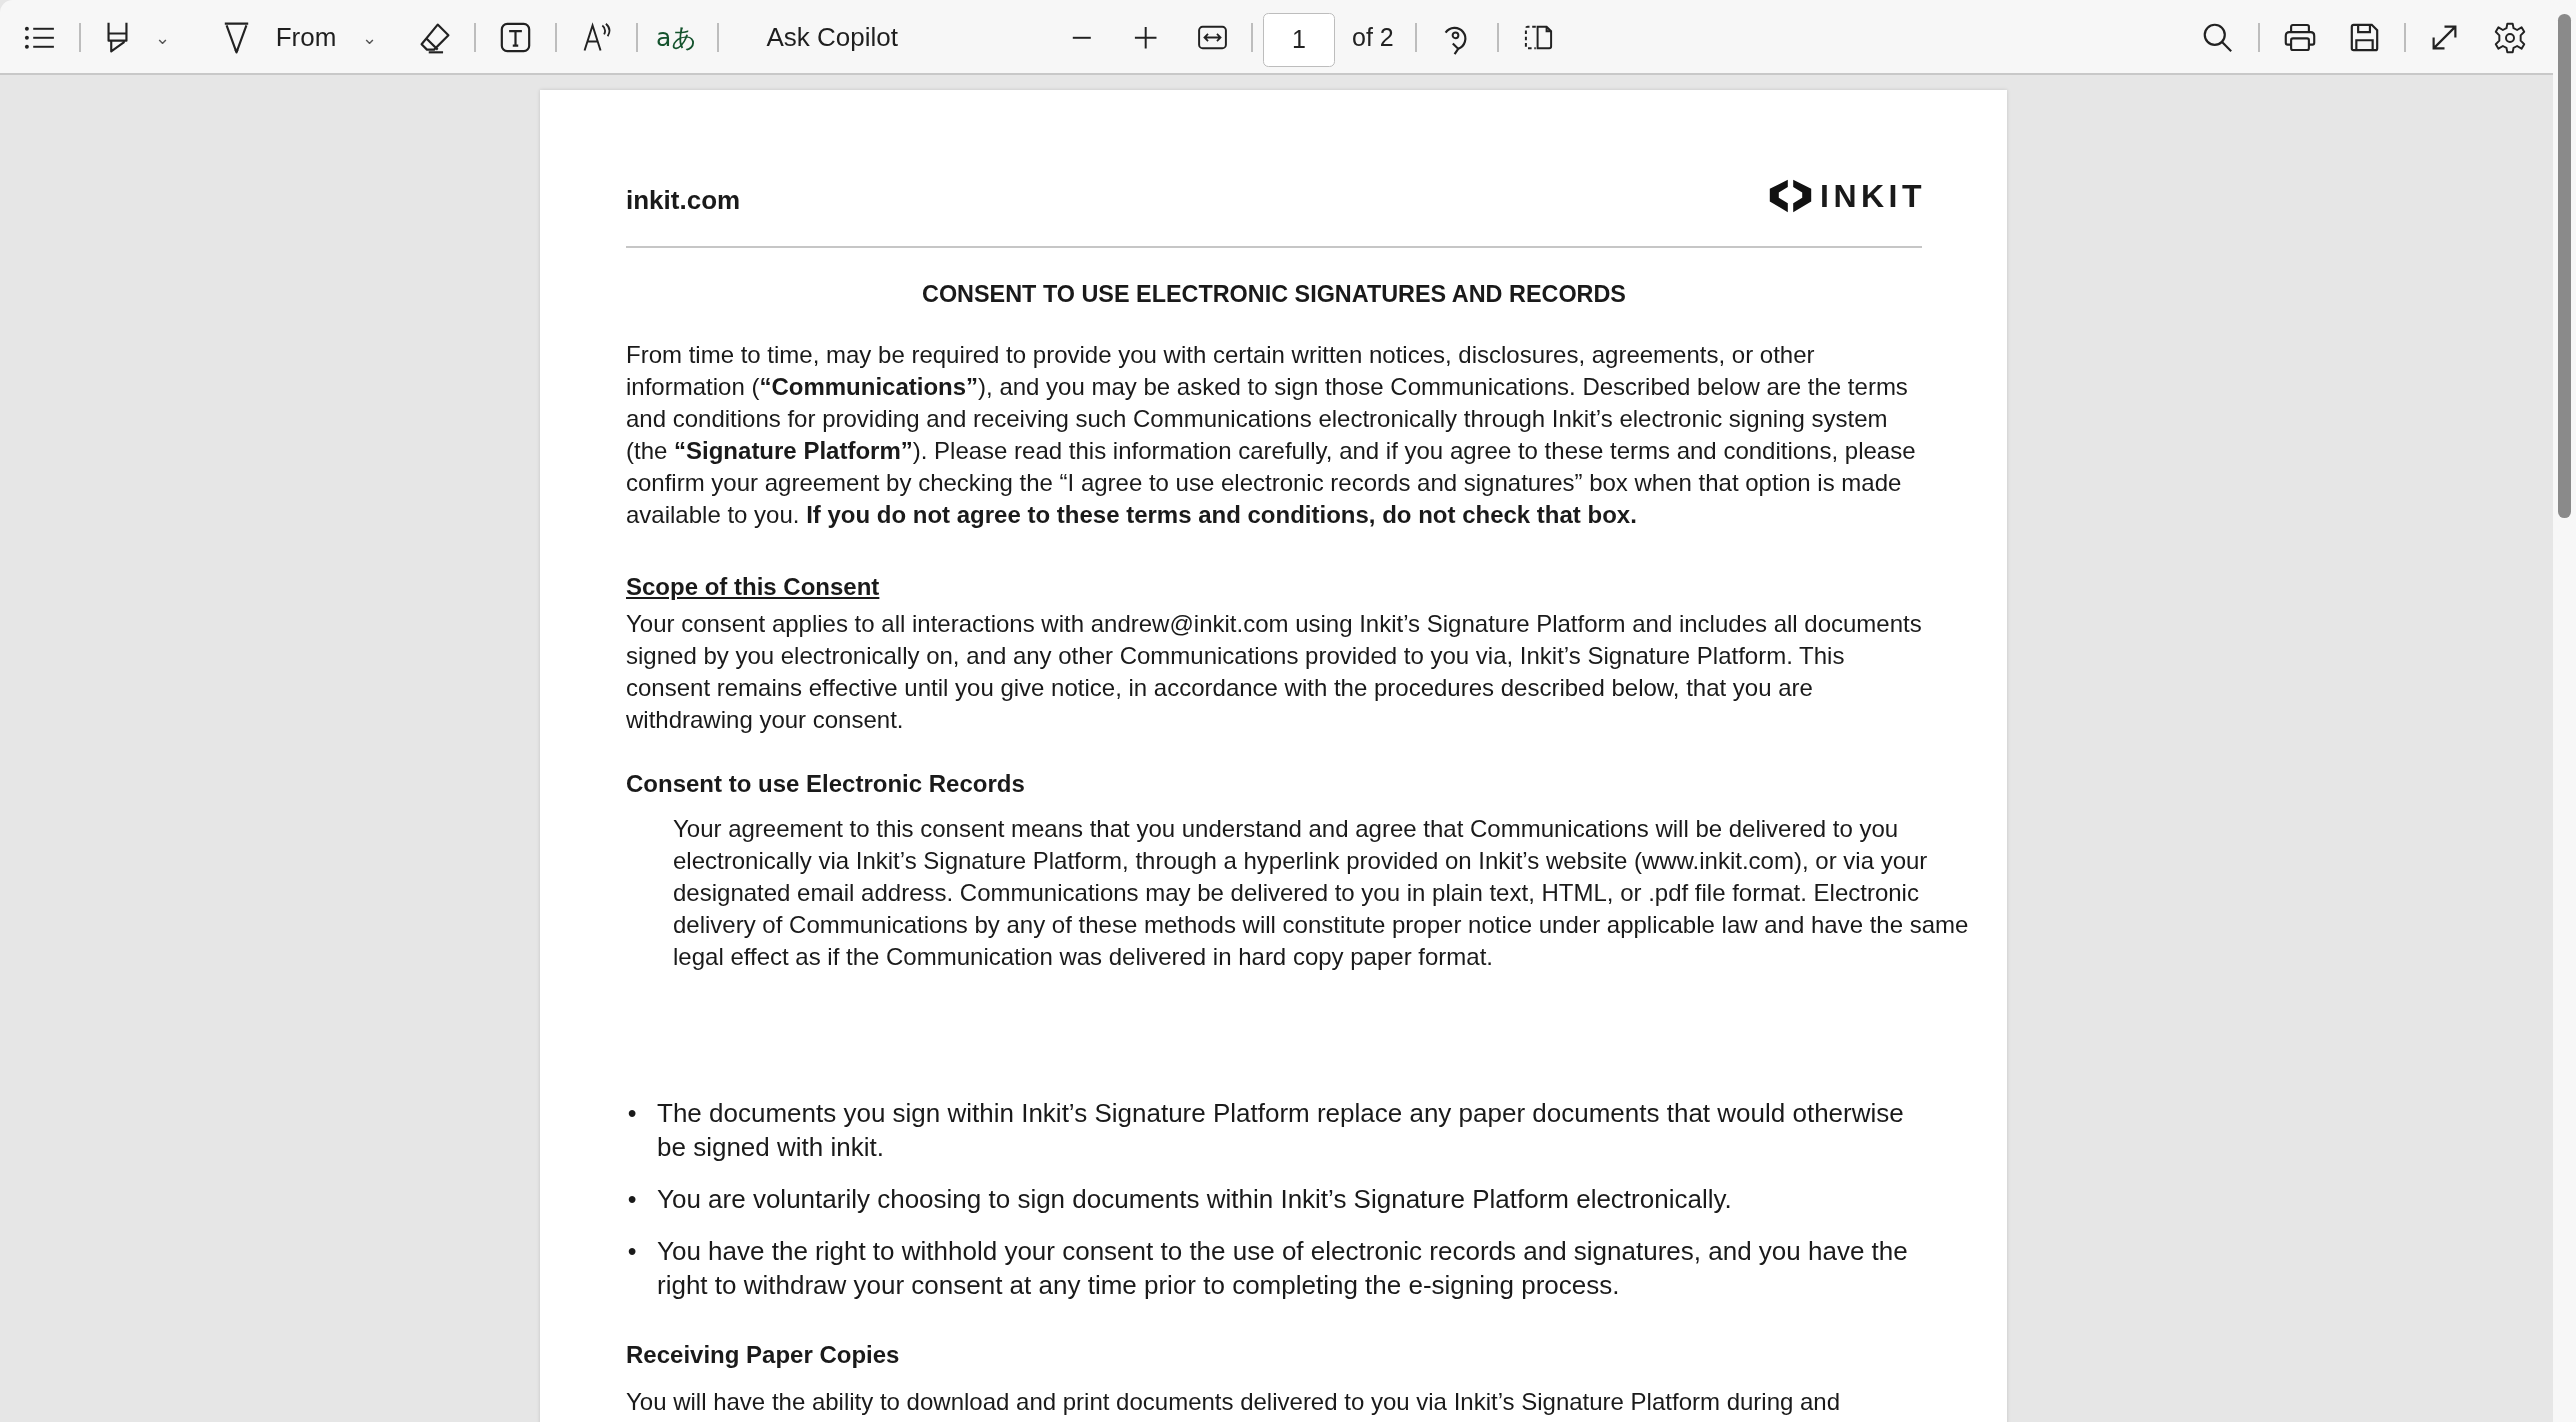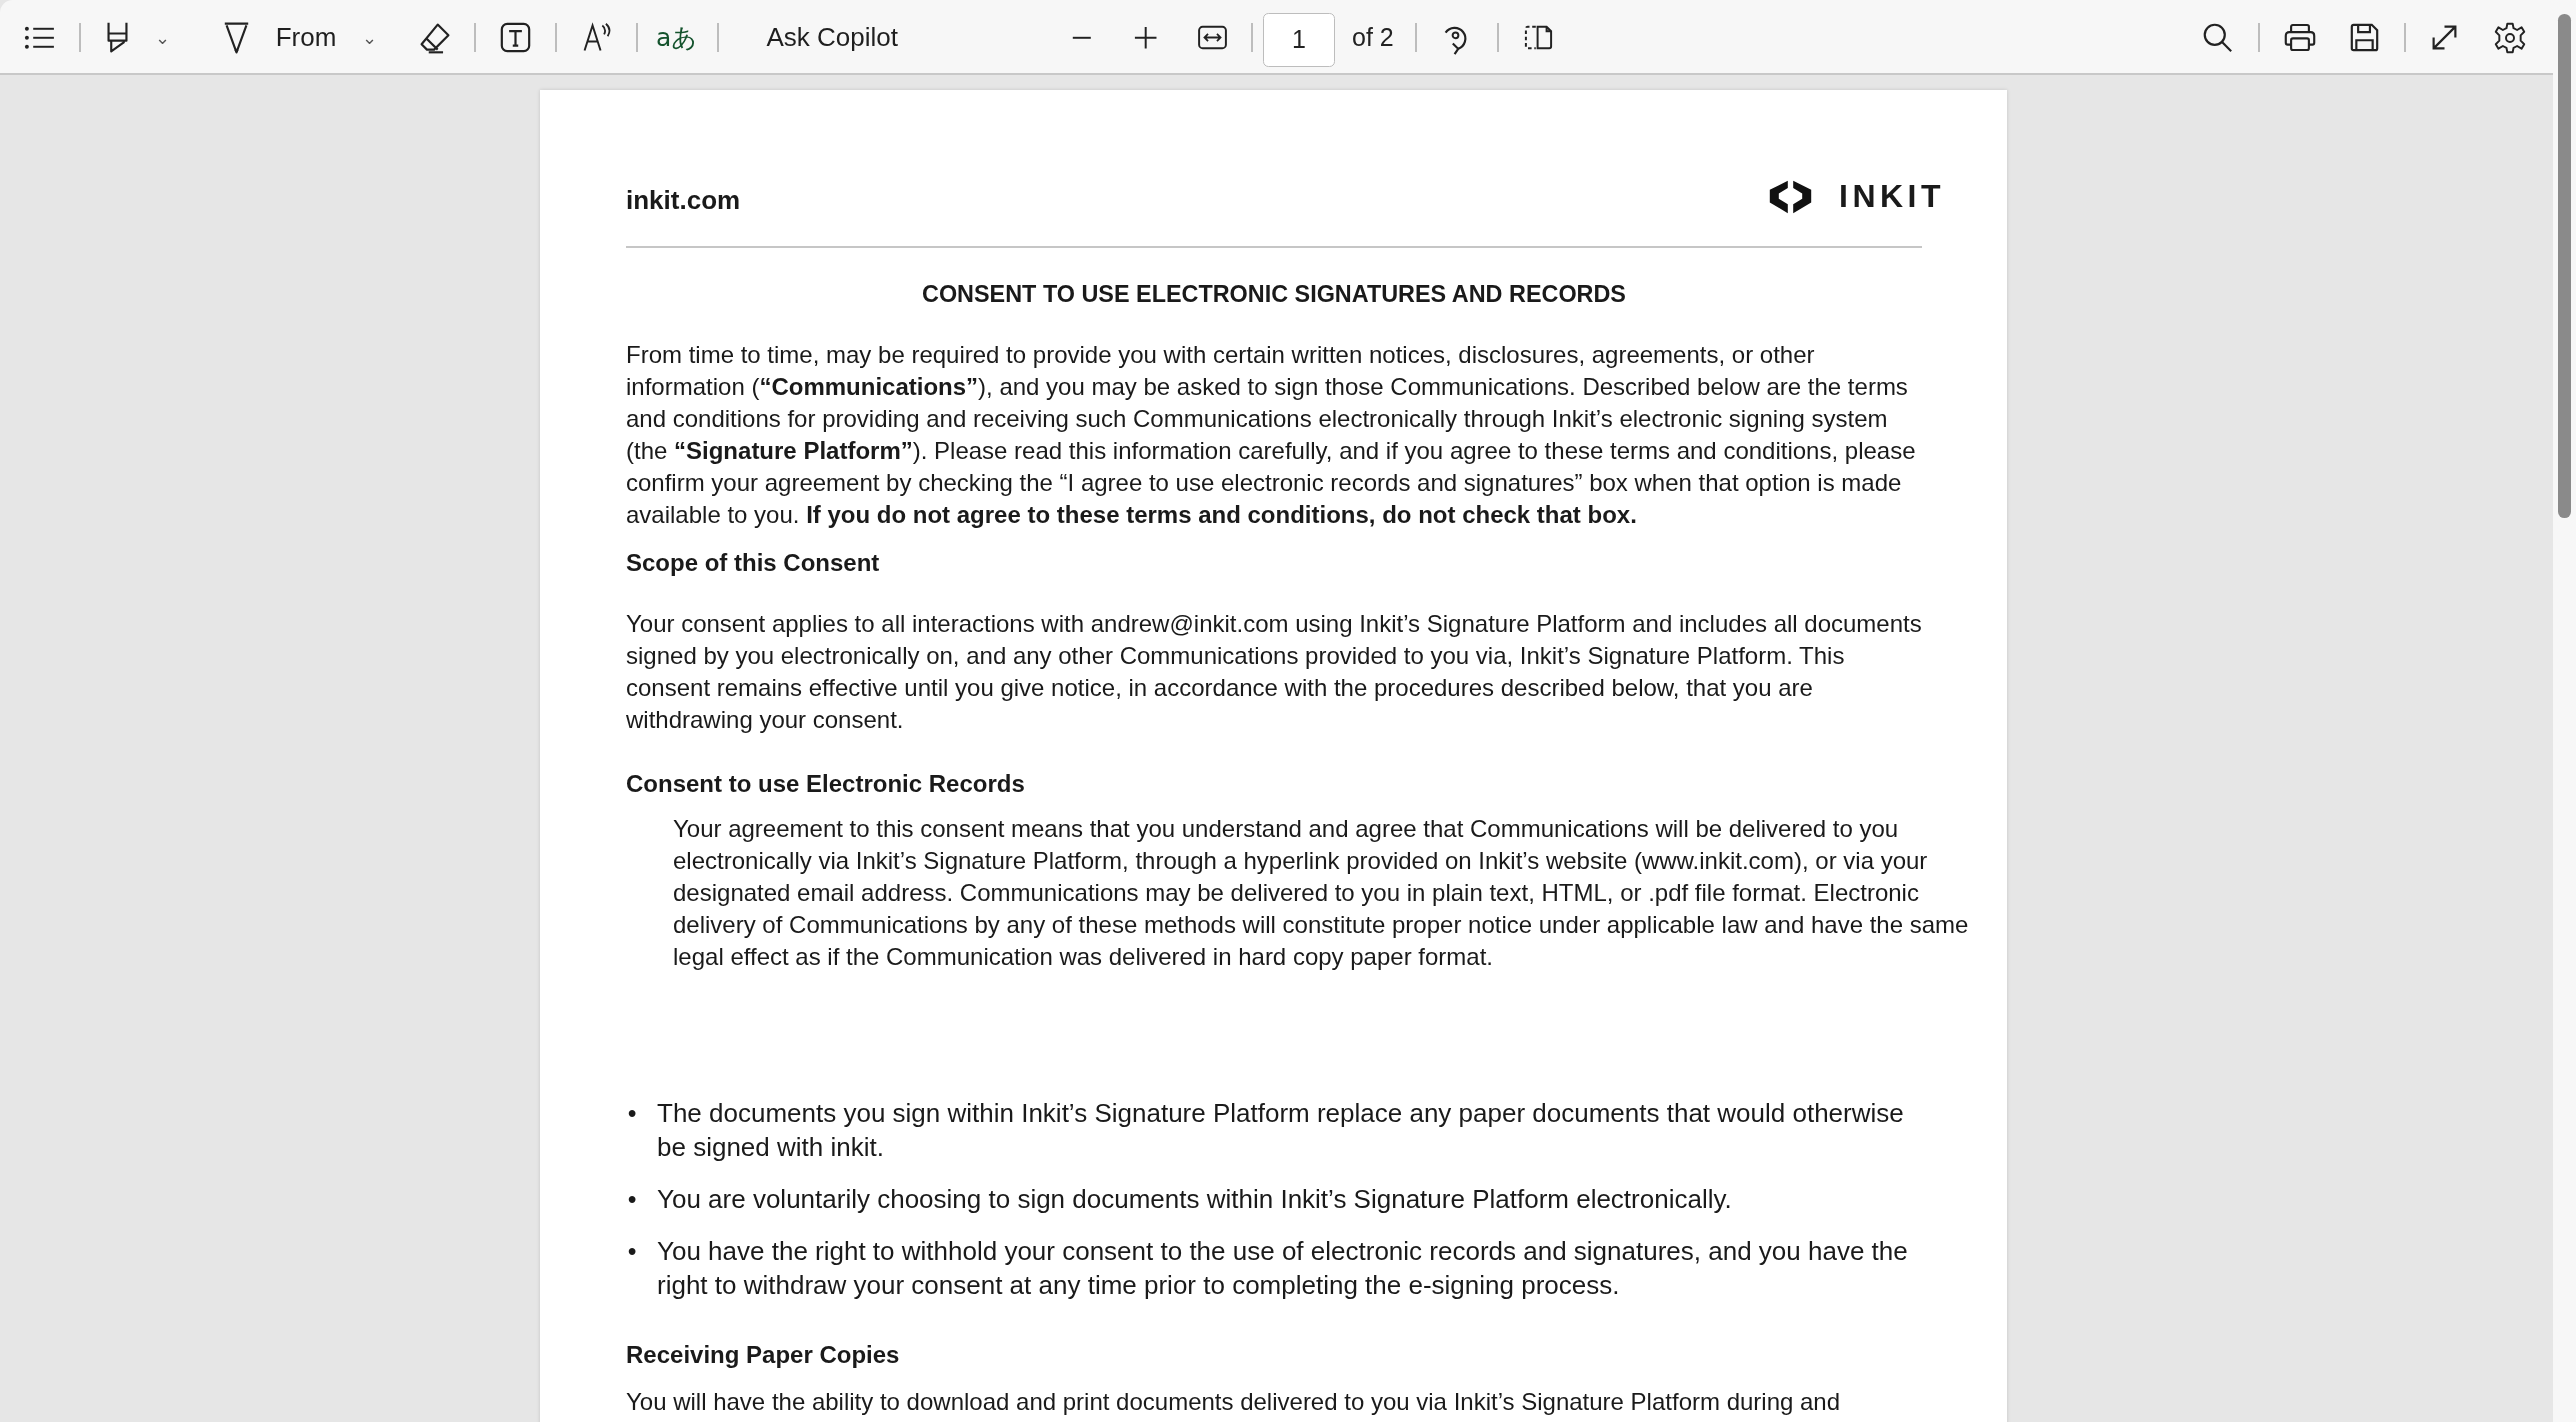--- a/index.html
+++ b/index.html
@@ -27,21 +27,21 @@
 
   .scrollbar-track { position:absolute; left:2553px; top:0; width:23.4px; height:1422px; background:#f7f7f7; }
   .scrollbar-thumb { position:absolute; left:2558px; top:14.4px; width:12.6px; height:504px; background:#8a8a8a; border-radius:6.3px; }
 
   .page {
     position:absolute; left:540px; top:90px; width:1467px; height:1350px;
     background:#fff; box-shadow:0 0 3.6px rgba(0,0,0,0.15);
   }
   .content { position:absolute; left:86px; width:1296px; font-family:"Liberation Sans", sans-serif; }
   .site { position:absolute; left:86px; top:95px; font-size:26px; font-weight:bold; font-family:"Liberation Sans", sans-serif; }
-  .logo { position:absolute; left:1226px; top:88px; display:flex; align-items:flex-end; gap:24px; }
+  .logo { position:absolute; left:1226px; top:88px; display:flex; align-items:flex-start; gap:5px; }
   .logo-text { font-size:32px; font-weight:bold; letter-spacing:4.5px; font-family:"Liberation Sans", sans-serif; }
   .rule { position:absolute; left:86px; top:156px; width:1296px; height:1.8px; background:#c6c6c6; }
   .doc-title { position:absolute; left:86px; top:191px; width:1296px; text-align:center; font-size:23.4px; font-weight:bold; font-family:"Liberation Sans", sans-serif; }
   p.body { margin:0; font-size:24px; line-height:32px; }
   .h2 { font-size:24px; font-weight:bold; margin:0; }
   ul.bullets { margin:0; padding:0; list-style:none; }
   ul.bullets li { position:relative; padding-left:31px; font-size:26px; line-height:34px; margin-bottom:18px; }
   ul.bullets li::before { content:"•"; position:absolute; left:1.8px; top:0; font-size:25px; }
   b { font-weight:bold; }
 </style>
@@ -204,21 +204,21 @@
       </svg>
     <span class="logo-text">INKIT</span>
   </div>
   <div class="rule"></div>
   <div class="doc-title">CONSENT TO USE ELECTRONIC SIGNATURES AND RECORDS</div>
 
   <div class="content" style="top:249px;">
     <p class="body"><span>From time to time, may be required to provide you with certain written notices, disclosures, agreements, or other information (</span><b>“Communications”</b><span>), and you may be asked to sign those Communications. Described below are the terms and conditions for providing and receiving such Communications electronically through Inkit’s electronic signing system (the </span><b>“Signature Platform”</b><span>). Please read this information carefully, and if you agree to these terms and conditions, please confirm your agreement by checking the “I agree to use electronic records and signatures” box when that option is made available to you. </span><b>If you do not agree to these terms and conditions, do not check that box.</b></p>
   </div>
 
-  <div class="content" style="top:459px;">
+  <div class="content" style="top:483px;text-decoration:underline;">
     <div class="h2">Scope of this Consent</div>
   </div>
   <div class="content" style="top:518px;">
     <p class="body">Your consent applies to all interactions with andrew@inkit.com using Inkit’s Signature Platform and includes all documents signed by you electronically on, and any other Communications provided to you via, Inkit’s Signature Platform. This consent remains effective until you give notice, in accordance with the procedures described below, that you are withdrawing your consent.</p>
   </div>
 
   <div class="content" style="top:680px;">
     <div class="h2">Consent to use Electronic Records</div>
   </div>
   <div class="content" style="top:723px;margin-left:47px;">

